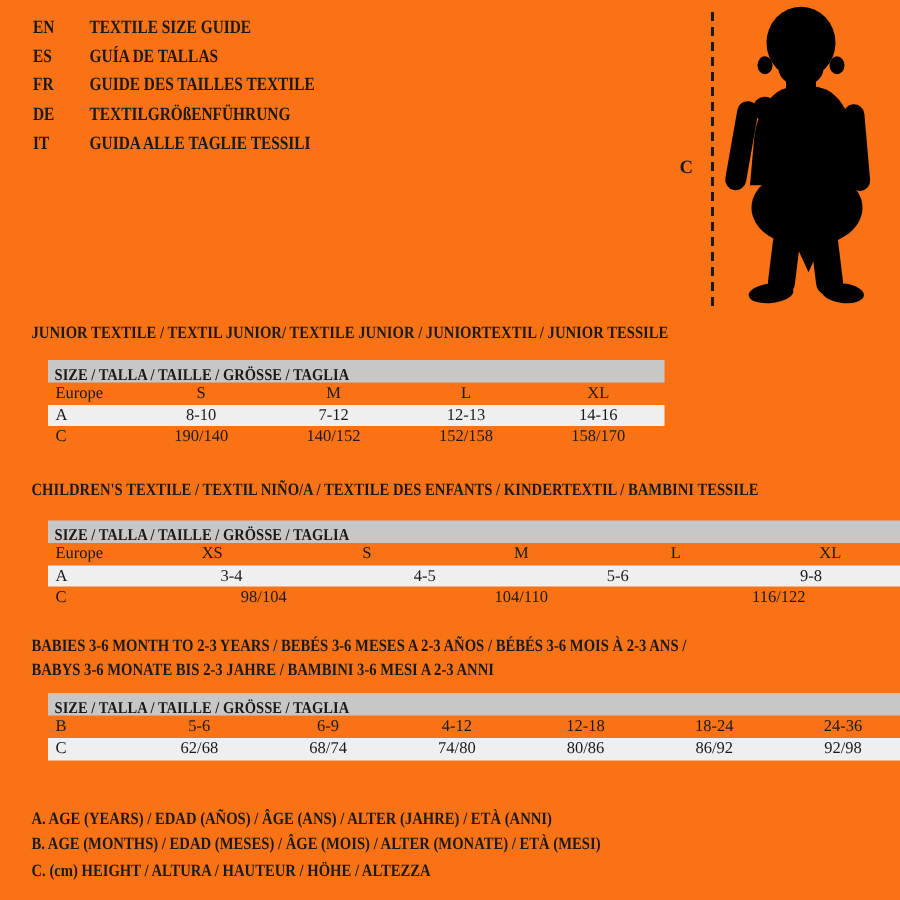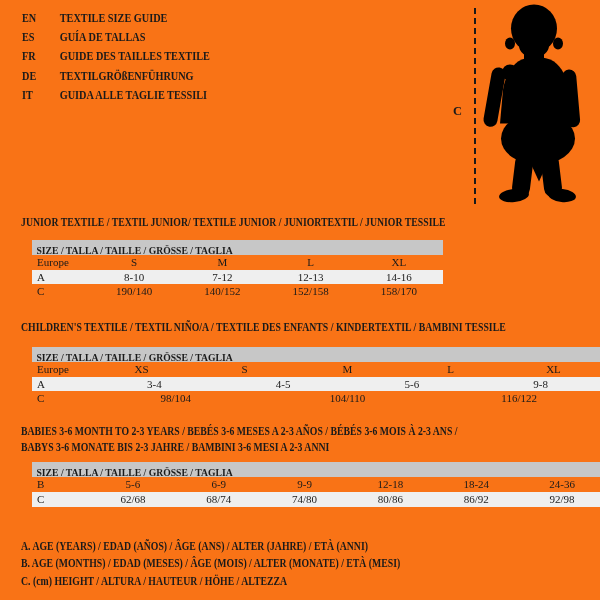--- a/index.html
+++ b/index.html
@@ -168,21 +168,21 @@
     <div>BABYS 3-6 MONATE BIS 2-3 JAHRE / BAMBINI 3-6 MESI A 2-3 ANNI</div>
   </div>
   <div class="size-table" id="table-babies">
     <div class="t-bar">
       <span>SIZE / TALLA / TAILLE / GRÖSSE / TAGLIA</span>
     </div>
     <div class="t-row">
       <span class="lbl">B</span>
       <span class="val">5-6</span>
       <span class="val">6-9</span>
-      <span class="val">9-9</span>
+      <span class="val">4-12</span>
       <span class="val">12-18</span>
       <span class="val">18-24</span>
       <span class="val">24-36</span>
     </div>
     <div class="t-row shaded">
       <span class="lbl">C</span>
       <span class="val">62/68</span>
       <span class="val">68/74</span>
       <span class="val">74/80</span>
       <span class="val">80/86</span>

